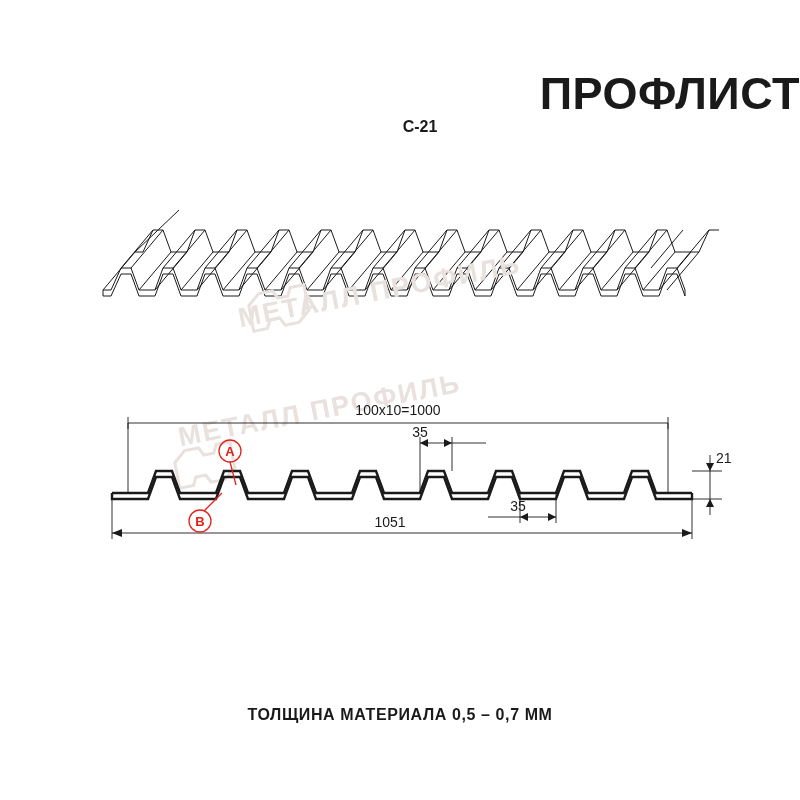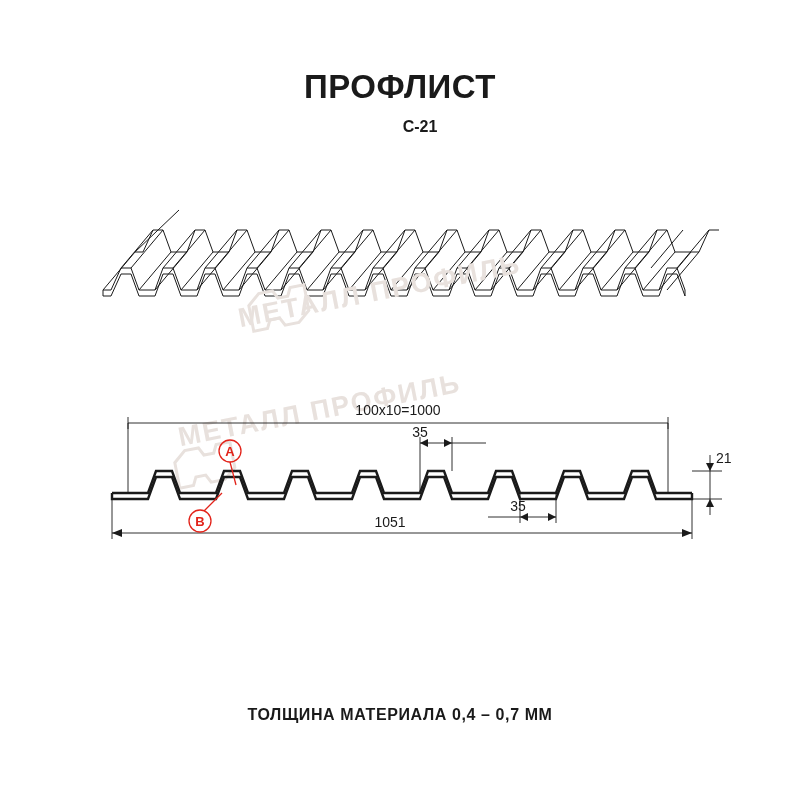--- a/index.html
+++ b/index.html
@@ -17,22 +17,22 @@
   }
   .page {
     position: absolute;
     inset: 0;
   }
   .title {
     position: absolute;
     top: 68px;
     left: 0;
     width: 800px;
-    text-align: center;
-    font-size: 33px;
+    text-align: right;
+    font-size: 45px;
     font-weight: bold;
     letter-spacing: 0.5px;
   }
   .subtitle {
     position: absolute;
     top: 118px;
     left: 0;
     width: 800px;
     text-align: center;
     font-size: 16px;
@@ -239,15 +239,15 @@
 
       <g>
         <circle class="red" cx="110" cy="128" r="11"></circle>
         <path class="red" d="M114 118 L132 100"></path>
         <text class="redtext" x="110" y="133" text-anchor="middle">B</text>
       </g>
 
     </svg>
   </div>
 
-  <div class="footer">ТОЛЩИНА МАТЕРИАЛА 0,4 – 0,7 ММ</div>
+  <div class="footer">ТОЛЩИНА МАТЕРИАЛА 0,5 – 0,7 ММ</div>
 
 </div>
 
 </body></html>

